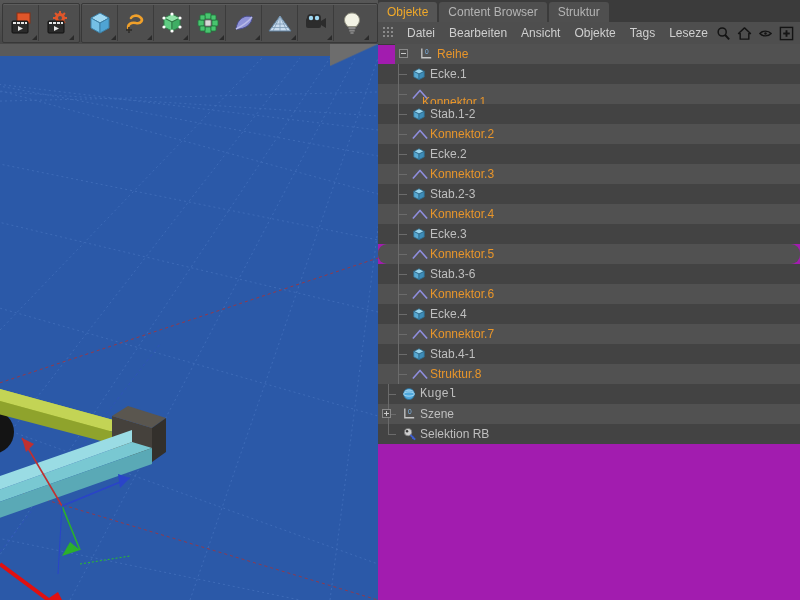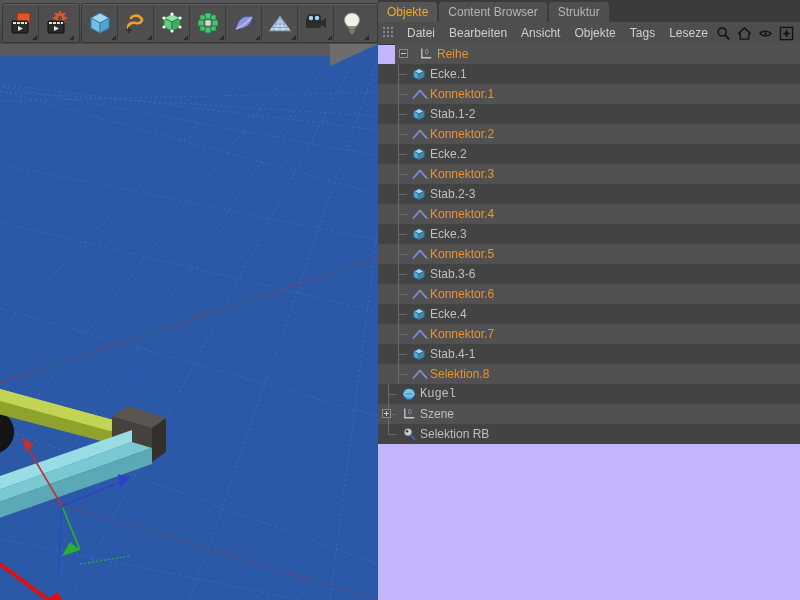--- a/index.html
+++ b/index.html
@@ -33,21 +33,21 @@
 
   
   #viewport{position:absolute;left:0;top:44px;width:378px;height:556px;
     background:#2b59a8;overflow:hidden;}
   #sky{position:absolute;left:0;top:0;width:378px;height:16px;background:#5a5a5a;}
   #horizon-wedge{position:absolute;left:330px;top:0;width:48px;height:22px;
     background:linear-gradient(to bottom right,#6d6d6d 0%,#6d6d6d 48%,#2b59a8 52%);}
   #ground{position:absolute;left:0;top:12px;width:378px;height:544px;background:#2b59a8;}
 
   
-  #om{position:absolute;left:378px;top:0;width:422px;height:600px;background:#c4b5fd;}
+  #om{position:absolute;left:378px;top:0;width:422px;height:600px;background:#a21caf;}
 
   
   #om-tabs{position:absolute;left:0;top:0;width:422px;height:22px;
     background:#3b3b3b;display:flex;align-items:flex-end;}
   .om-tab{height:20px;line-height:20px;padding:0 9px;margin-right:2px;
     font-size:12px;color:#b4b4b4;background:#4f4f4f;
     border-top-left-radius:3px;border-top-right-radius:3px;cursor:pointer;}
   .om-tab.active{color:#f0a92a;background:#555;}
 
   
@@ -364,21 +364,21 @@
       <polygon points="14,5 8,8 8,14.4 14,11.4" fill="#3d8cb8" stroke="#2f6d8e" stroke-width=".9"></polygon>
               </svg></div>
             <div class="row-label grey" style="left:52px;">Ecke.1</div>
           </div>
           <div class="row odd" style="position:absolute;left:0;top:40px;">
             <div class="tline" style="left:20px;top:0;width:1px;height:20px;"></div>
             <div class="tline" style="left:20px;top:10px;width:9px;height:1px;"></div>
             <div class="row-icon" style="left:34px;"><svg width="16" height="14" viewBox="0 0 18 14">
       <path d="M1 12 L9 3 L17 12" fill="none" stroke="#8f8ede" stroke-width="1.8" stroke-linejoin="round"></path>
               </svg></div>
-            <div class="row-label orange" style="left:52px;">Konnektor.1</div>
+            <div class="row-label orange" style="left:44px;margin-top:8px;">Konnektor.1</div>
           </div>
           <div class="row even" style="position:absolute;left:0;top:60px;">
             <div class="tline" style="left:20px;top:0;width:1px;height:20px;"></div>
             <div class="tline" style="left:20px;top:10px;width:9px;height:1px;"></div>
             <div class="row-icon" style="left:34px;"><svg width="14" height="14" viewBox="0 0 16 16">
       <polygon points="2,5 8,2 14,5 8,8" fill="#9bd6ef" stroke="#2f6d8e" stroke-width=".9"></polygon>
       <polygon points="2,5 8,8 8,14.4 2,11.4" fill="#58a9d2" stroke="#2f6d8e" stroke-width=".9"></polygon>
       <polygon points="14,5 8,8 8,14.4 14,11.4" fill="#3d8cb8" stroke="#2f6d8e" stroke-width=".9"></polygon>
               </svg></div>
             <div class="row-label grey" style="left:52px;">Stab.1-2</div>
@@ -430,21 +430,21 @@
           <div class="row even" style="position:absolute;left:0;top:180px;">
             <div class="tline" style="left:20px;top:0;width:1px;height:20px;"></div>
             <div class="tline" style="left:20px;top:10px;width:9px;height:1px;"></div>
             <div class="row-icon" style="left:34px;"><svg width="14" height="14" viewBox="0 0 16 16">
       <polygon points="2,5 8,2 14,5 8,8" fill="#9bd6ef" stroke="#2f6d8e" stroke-width=".9"></polygon>
       <polygon points="2,5 8,8 8,14.4 2,11.4" fill="#58a9d2" stroke="#2f6d8e" stroke-width=".9"></polygon>
       <polygon points="14,5 8,8 8,14.4 14,11.4" fill="#3d8cb8" stroke="#2f6d8e" stroke-width=".9"></polygon>
               </svg></div>
             <div class="row-label grey" style="left:52px;">Ecke.3</div>
           </div>
-          <div class="row odd" style="position:absolute;left:0;top:200px;">
+          <div class="row odd" style="position:absolute;left:0;top:200px;border-radius:9px;">
             <div class="tline" style="left:20px;top:0;width:1px;height:20px;"></div>
             <div class="tline" style="left:20px;top:10px;width:9px;height:1px;"></div>
             <div class="row-icon" style="left:34px;"><svg width="16" height="14" viewBox="0 0 18 14">
       <path d="M1 12 L9 3 L17 12" fill="none" stroke="#8f8ede" stroke-width="1.8" stroke-linejoin="round"></path>
               </svg></div>
             <div class="row-label orange" style="left:52px;">Konnektor.5</div>
           </div>
           <div class="row even" style="position:absolute;left:0;top:220px;">
             <div class="tline" style="left:20px;top:0;width:1px;height:20px;"></div>
             <div class="tline" style="left:20px;top:10px;width:9px;height:1px;"></div>
@@ -490,21 +490,21 @@
       <polygon points="14,5 8,8 8,14.4 14,11.4" fill="#3d8cb8" stroke="#2f6d8e" stroke-width=".9"></polygon>
               </svg></div>
             <div class="row-label grey" style="left:52px;">Stab.4-1</div>
           </div>
           <div class="row odd" style="position:absolute;left:0;top:320px;">
             <div class="tline" style="left:20px;top:0;width:1px;height:20px;"></div>
             <div class="tline" style="left:20px;top:10px;width:9px;height:1px;"></div>
             <div class="row-icon" style="left:34px;"><svg width="16" height="14" viewBox="0 0 18 14">
       <path d="M1 12 L9 3 L17 12" fill="none" stroke="#8f8ede" stroke-width="1.8" stroke-linejoin="round"></path>
               </svg></div>
-            <div class="row-label orange" style="left:52px;">Selektion.8</div>
+            <div class="row-label orange" style="left:52px;">Struktur.8</div>
           </div>
           <div class="row even" style="position:absolute;left:0;top:340px;font-family:Liberation Mono, monospace;">
             <div class="tline" style="left:10px;top:0px;width:1px;height:20px;"></div>
             <div class="tline" style="left:10px;top:10px;width:8px;height:1px;"></div>
             <div class="row-icon" style="left:24px;"><svg width="14" height="14" viewBox="0 0 16 16">
       <circle cx="8" cy="8" r="6.3" fill="#4fa8dd" stroke="#2a6d96" stroke-width=".9"></circle>
       <ellipse cx="8" cy="8" rx="6.3" ry="2.4" fill="none" stroke="#bfe4f7" stroke-width=".9"></ellipse>
       <path d="M3 5 C5.4 3 10.6 3 13 5" fill="none" stroke="#cfeafb" stroke-width=".8"></path>
               </svg></div>
             <div class="row-label grey" style="left:42px;">Kugel</div>

